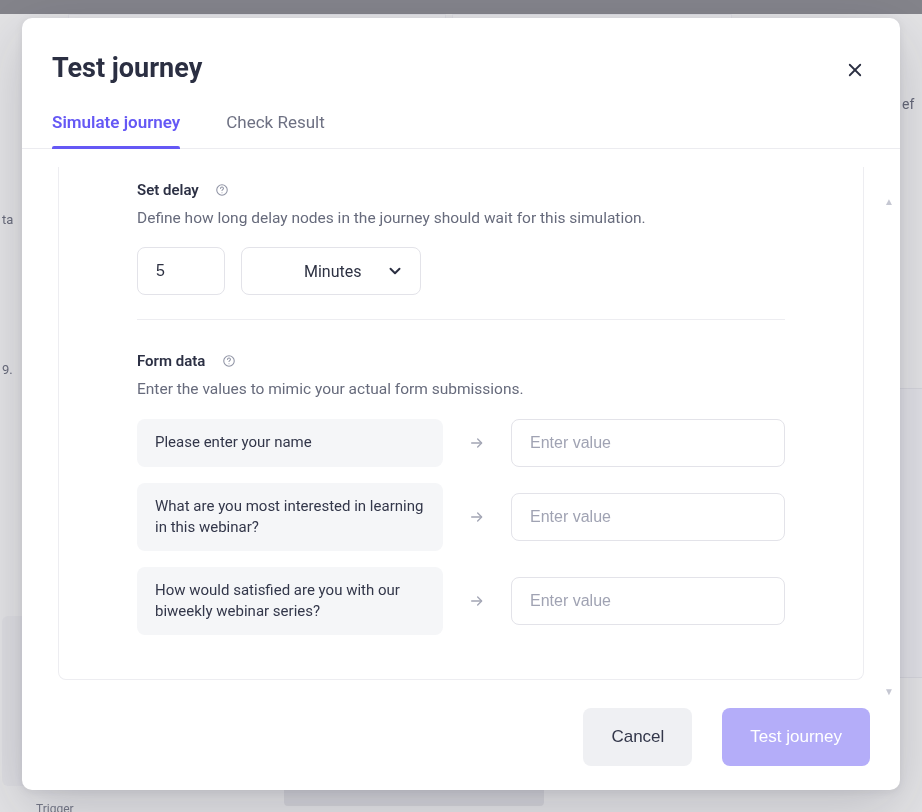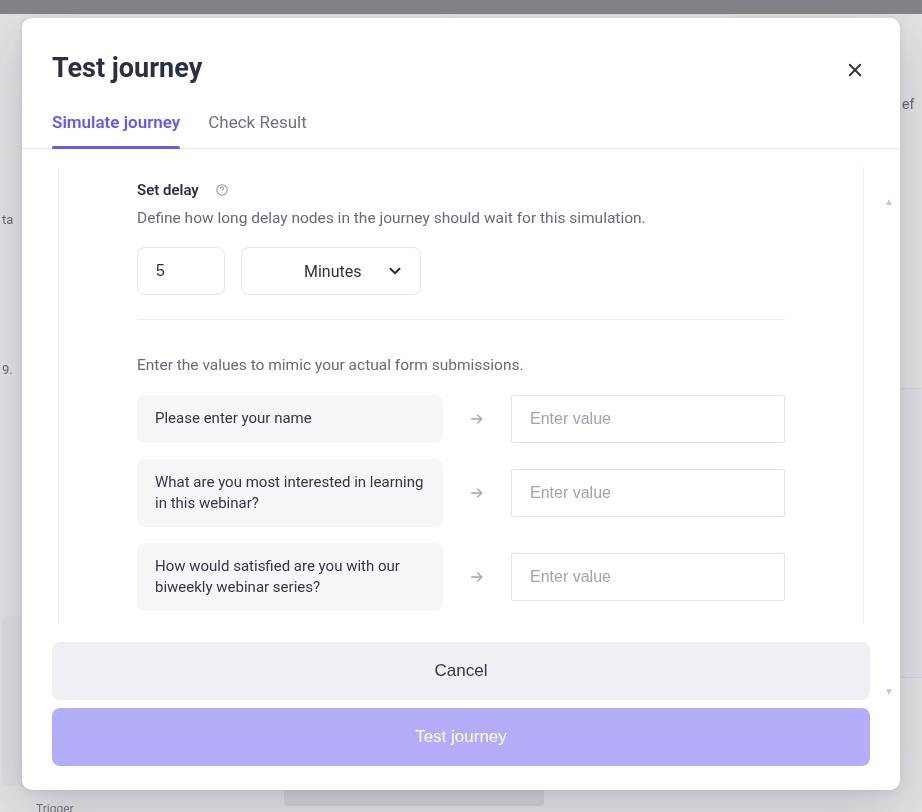--- a/index.html
+++ b/index.html
@@ -118,21 +118,21 @@
     display: flex; align-items: center; justify-content: center;
     cursor: pointer;
     color: #2b2f42;
     border: none;
     background: transparent;
   }
   .close-btn svg { width: 18px; height: 18px; }
 
   .tabs {
     display: flex;
-    gap: 28px;
+    gap: 46px;
     border-bottom: 1px solid #ececf0;
     padding: 0 30px;
   }
   .tab {
     padding: 10px 0 16px 0;
     font-size: 17px;
     color: #6e7183;
     cursor: pointer;
     position: relative;
   }
@@ -252,34 +252,33 @@
   .arrow {
     width: 28px;
     display: flex; align-items: center; justify-content: center;
     color: #a2a5b4;
   }
   .arrow svg { width: 16px; height: 16px; }
   .value-input {
     flex: 1;
     height: 48px;
     border: 1px solid #e3e3e9;
-    border-radius: 2px;
+    border-radius: 8px;
     font-size: 16px;
     padding: 0 18px;
     color: #2d3142;
     background: #fff;
   }
   .value-input::placeholder { color: #a0a3b3; }
 
   .modal-footer {
     padding: 18px 30px 24px 30px;
     display: flex;
     justify-content: flex-end;
-    gap: 8px;
-    flex-direction: column;
+    gap: 30px;
   }
   .btn {
     height: 58px;
     padding: 0 28px;
     border-radius: 8px;
     font-size: 17px;
     font-weight: 500;
     border: none;
     cursor: pointer;
     display: inline-flex;
@@ -366,20 +365,30 @@
                   <polyline points="6 9 12 15 18 9"></polyline>
                 </svg>
               </span>
             </div>
           </div>
         </div>
 
         <div class="divider"></div>
 
         <div class="section">
+          <div class="section-hd">
+            <span class="section-title">Form data</span>
+            <span class="help-icon">
+              <svg viewBox="0 0 24 24" width="14" height="14" fill="none" stroke="currentColor" stroke-width="1.8">
+                <circle cx="12" cy="12" r="9"></circle>
+                <path d="M9.5 9.2a2.5 2.5 0 0 1 5 .3c0 1.6-2.5 2-2.5 3.5" stroke-linecap="round"></path>
+                <circle cx="12" cy="16.6" r="0.9" fill="currentColor" stroke="none"></circle>
+              </svg>
+            </span>
+          </div>
           <p class="section-desc">Enter the values to mimic your actual form submissions.</p>
 
           <div class="form-row">
             <div class="form-q">Please enter your name</div>
             <div class="arrow">
               <svg viewBox="0 0 24 24" fill="none" stroke="currentColor" stroke-width="2" stroke-linecap="round" stroke-linejoin="round">
                   <line x1="4" y1="12" x2="18" y2="12"></line>
                   <polyline points="13 6 19 12 13 18"></polyline>
                 </svg>
             </div>

